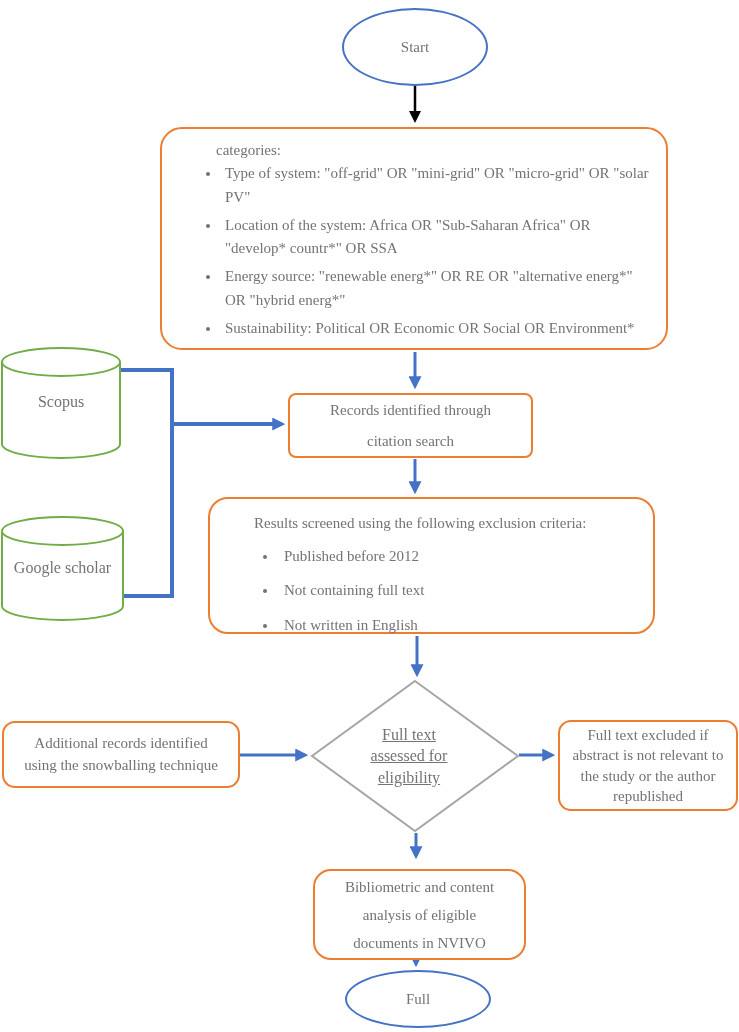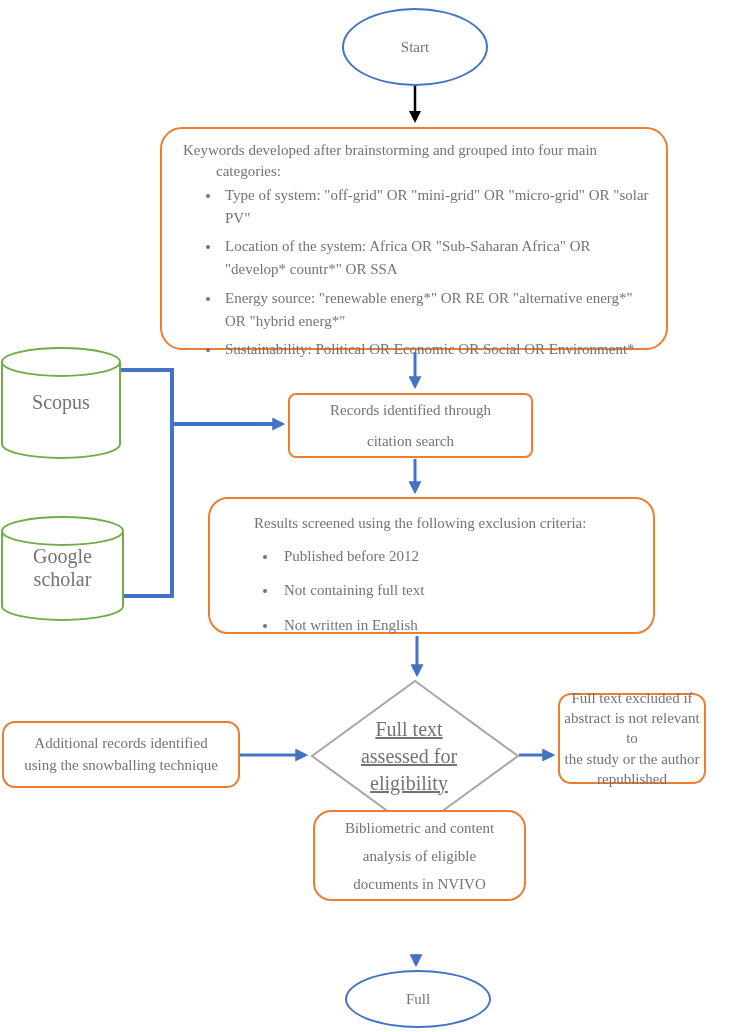--- a/index.html
+++ b/index.html
@@ -5,21 +5,21 @@
   html,body{margin:0;padding:0;background:#fff;}
   .canvas{
     position:relative;width:739px;height:1032px;background:#fff;overflow:hidden;
     font-family:"Liberation Serif","DejaVu Serif",serif;color:#737373;
   }
   .links{position:absolute;left:0;top:0;}
   .node{position:absolute;box-sizing:border-box;background:#fff;font-size:15px;}
   .orange{border:2px solid var(--orange);}
   .terminator{border:2px solid var(--blue);border-radius:50%;display:flex;align-items:center;justify-content:center;}
   .center-col{display:flex;flex-direction:column;align-items:center;justify-content:center;text-align:center;}
-  .label-overlay{position:absolute;display:flex;align-items:center;justify-content:center;text-align:center;background:transparent;font-size:20px;}
+  .label-overlay{position:absolute;display:flex;align-items:center;justify-content:center;text-align:center;background:transparent;font-size:16px;}
   
   .kw{border-radius:22px;padding:11px 16px 0 21px;line-height:1.42;}
   .kw .cont{margin-left:33px;}
   .kw ul{margin:1px 0 0 0;padding-left:38px;}
   .kw li{padding-left:4px;margin-bottom:5px;line-height:1.55;}
   
   .res{border-radius:20px;padding:14px 18px 0 44px;line-height:1.4;}
   .res ul{margin:9px 0 0 0;padding-left:24px;}
   .res li{padding-left:6px;margin-bottom:8px;line-height:1.75;}
   .records{border-radius:8px;gap:12px;line-height:1.25;}
@@ -64,21 +64,20 @@
       <path d="M2,531 V606 A60.5,14 0 0 0 123,606 V531" fill="#fff" stroke-width="2" style="stroke:var(--green)"></path>
       <ellipse cx="62.5" cy="531" rx="60.5" ry="14" fill="#fff" stroke-width="2" style="stroke:var(--green)"></ellipse>
     </g>
   </svg>
 
   <div class="node terminator" style="left:342px;top:8px;width:146px;height:78px;">
     <span>Start</span>
   </div>
 
   <div class="node orange kw" style="left:160px;top:127px;width:508px;height:223px;">
-    <div>Keywords developed after brainstorming and grouped into four main</div>
     <div class="cont">categories:</div>
     <ul>
       <li>Type of system: "off-grid" OR "mini-grid" OR "micro-grid" OR "solar PV"</li>
       <li>Location of the system: Africa OR "Sub-Saharan Africa" OR "develop* countr*" OR SSA</li>
       <li>Energy source: "renewable energ*" OR RE OR "alternative energ*" OR "hybrid energ*"</li>
       <li>Sustainability: Political OR Economic OR Social OR Environment*</li>
     </ul>
   </div>
 
   <div class="label-overlay" style="left:2px;top:360px;width:118px;height:84px;">Scopus</div>
@@ -102,28 +101,28 @@
     <div>Additional records identified</div>
     <div>using the snowballing technique</div>
   </div>
 
   <div class="label-overlay diamond-label center-col" style="left:344px;top:724px;width:130px;height:64px;text-decoration:underline;">
     <div>Full text</div>
     <div>assessed for</div>
     <div>eligibility</div>
   </div>
 
-  <div class="node orange excluded center-col" style="left:558px;top:693px;width:148px;height:91px;">
+  <div class="node orange excluded center-col" style="left:558px;top:720px;width:180px;height:91px;">
     <div>Full text excluded if</div>
     <div>abstract is not relevant to</div>
     <div>the study or the author</div>
     <div>republished</div>
   </div>
 
-  <div class="node orange nvivo center-col" style="left:313px;top:810px;width:213px;height:91px;">
+  <div class="node orange nvivo center-col" style="left:313px;top:869px;width:213px;height:91px;">
     <div>Bibliometric and content</div>
     <div>analysis of eligible</div>
     <div>documents in NVIVO</div>
   </div>
 
   <div class="node terminator" style="left:345px;top:970px;width:146px;height:58px;">
     <span>Full</span>
   </div>
 
 </div>

